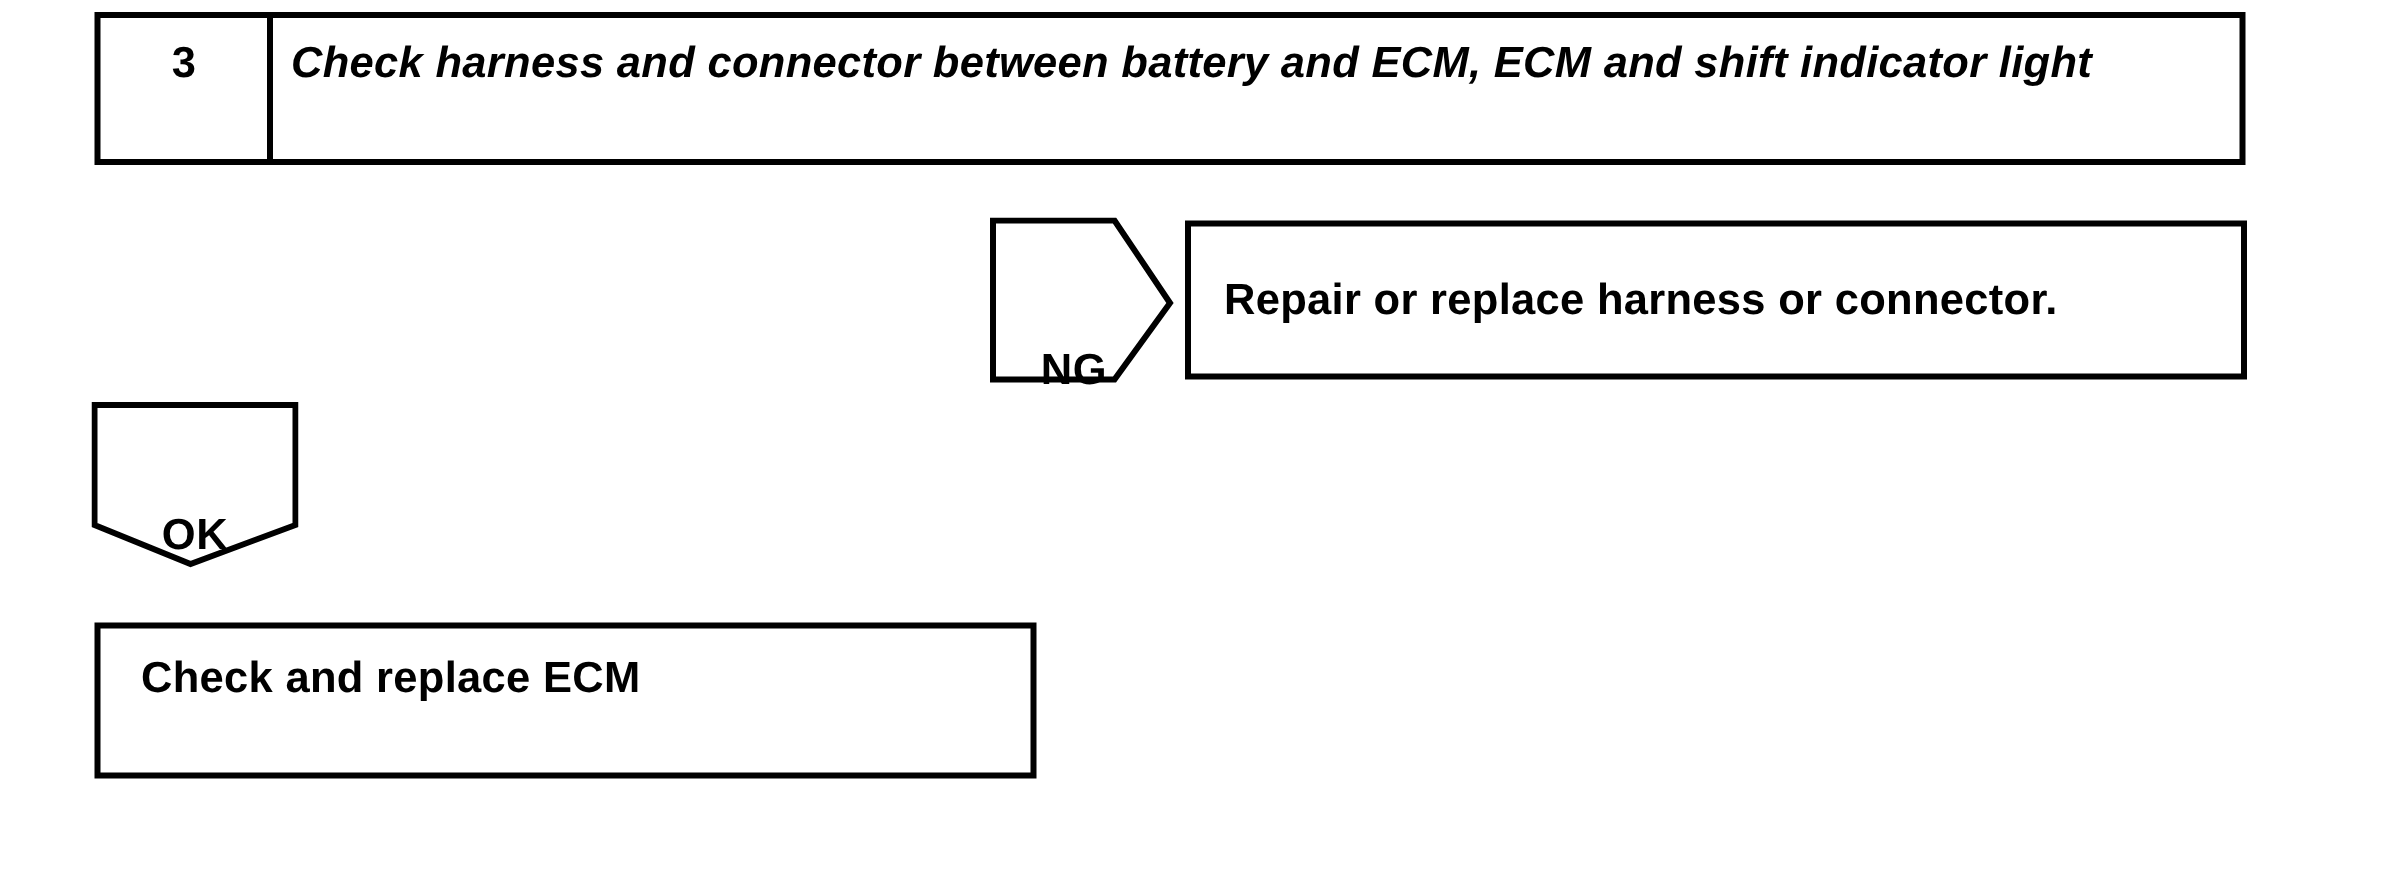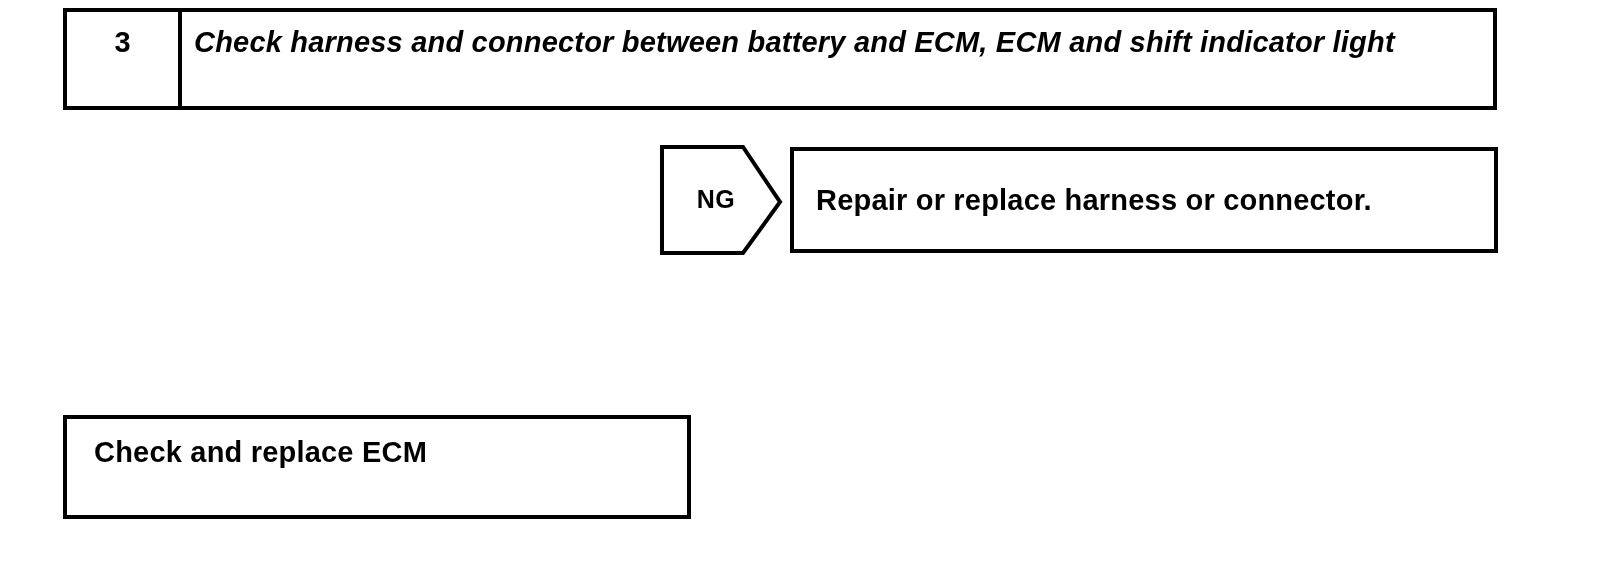--- a/index.html
+++ b/index.html
@@ -56,22 +56,23 @@
     position: absolute;
   }
   .connector svg {
     display: block;
   }
   .connector-label {
     position: absolute;
     display: flex;
     align-items: center;
     justify-content: center;
-    font-size: 25px;
+    font-size: 29px;
     letter-spacing: 0.5px;
+    margin-top: 48px;
   }
   .ng-connector { left: 660px; top: 145px; width: 124px; height: 112px; }
   .ng-connector .connector-label { left: 0; top: 0; width: 112px; height: 108px; }
   .ok-connector { left: 61px; top: 268px; width: 138px; height: 112px; }
   .ok-connector .connector-label { left: 0; top: 0; width: 138px; height: 82px; }
 
   
   .action-box {
     position: absolute;
     border: 4px solid #000;
@@ -112,18 +113,24 @@
     <svg width="124" height="112" viewBox="0 0 124 112">
       <polygon points="2,2 83,2 120,57 83,108 2,108" fill="#ffffff" stroke="#000000" stroke-width="4" stroke-linejoin="miter"></polygon>
     </svg>
     <div class="connector-label">NG</div>
   </div>
 
   <div class="action-box ng-action-box">
     <span>Repair or replace harness or connector.</span>
   </div>
 
+  <div class="connector ok-connector">
+    <svg width="138" height="112" viewBox="0 0 138 112">
+      <polygon points="2,2 136,2 136,82 66,108 2,82" fill="#ffffff" stroke="#000000" stroke-width="4" stroke-linejoin="miter"></polygon>
+    </svg>
+    <div class="connector-label">OK</div>
+  </div>
 
   <div class="action-box ok-action-box">
     <span>Check and replace ECM</span>
   </div>
 
 </div>
 
 </body></html>

